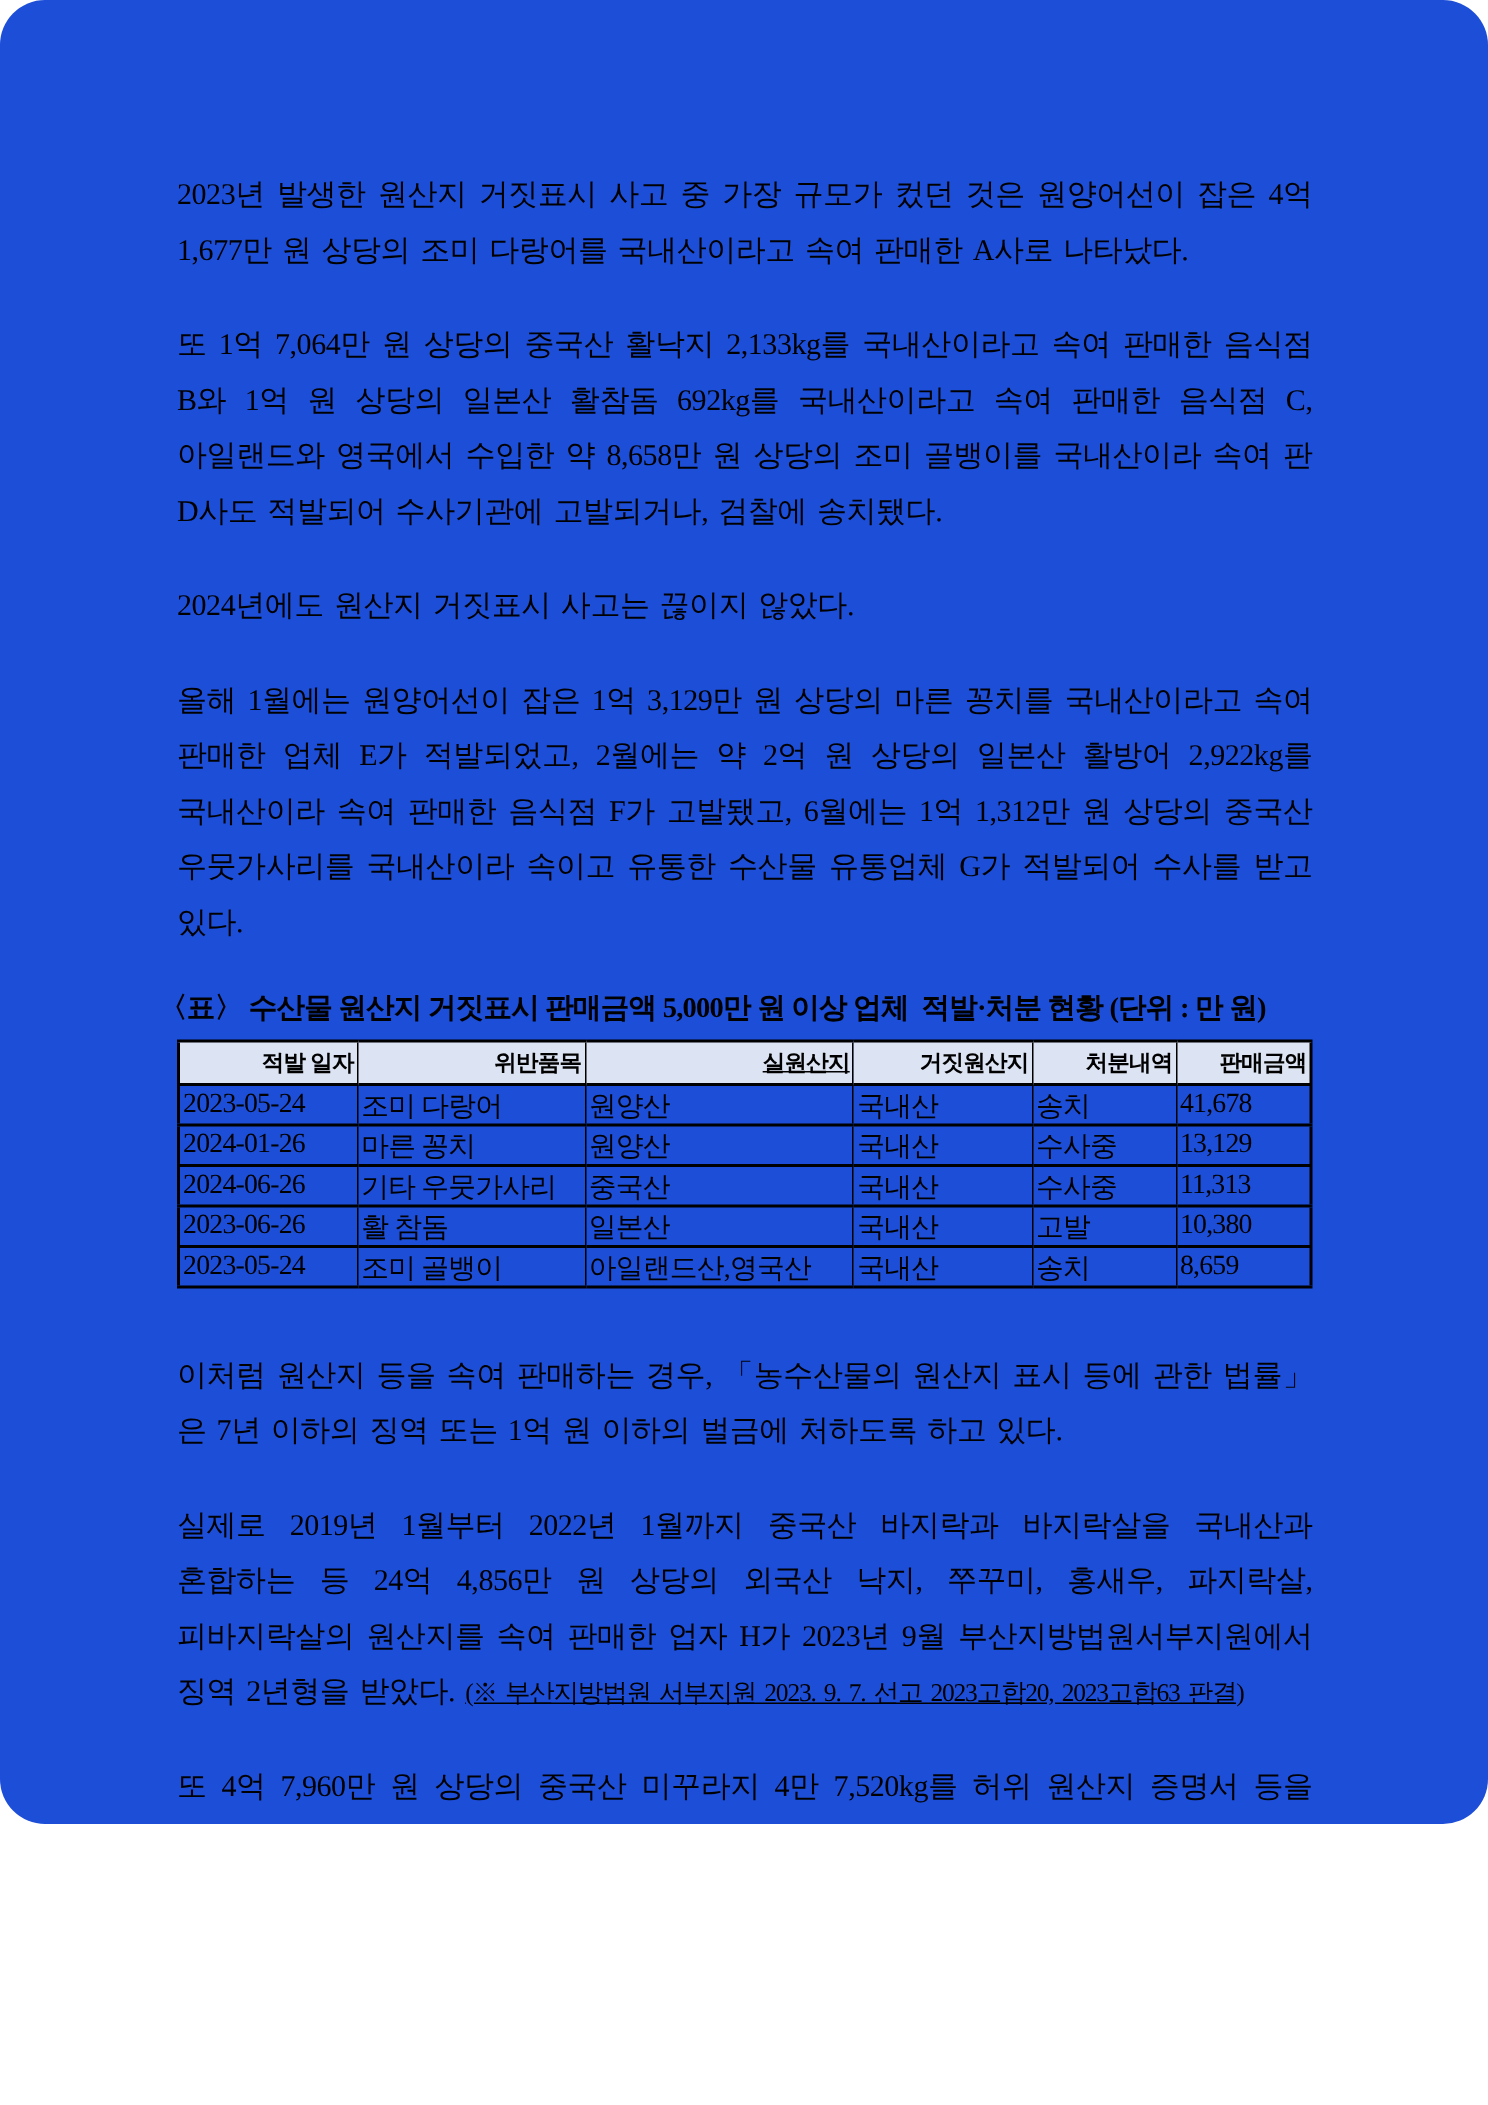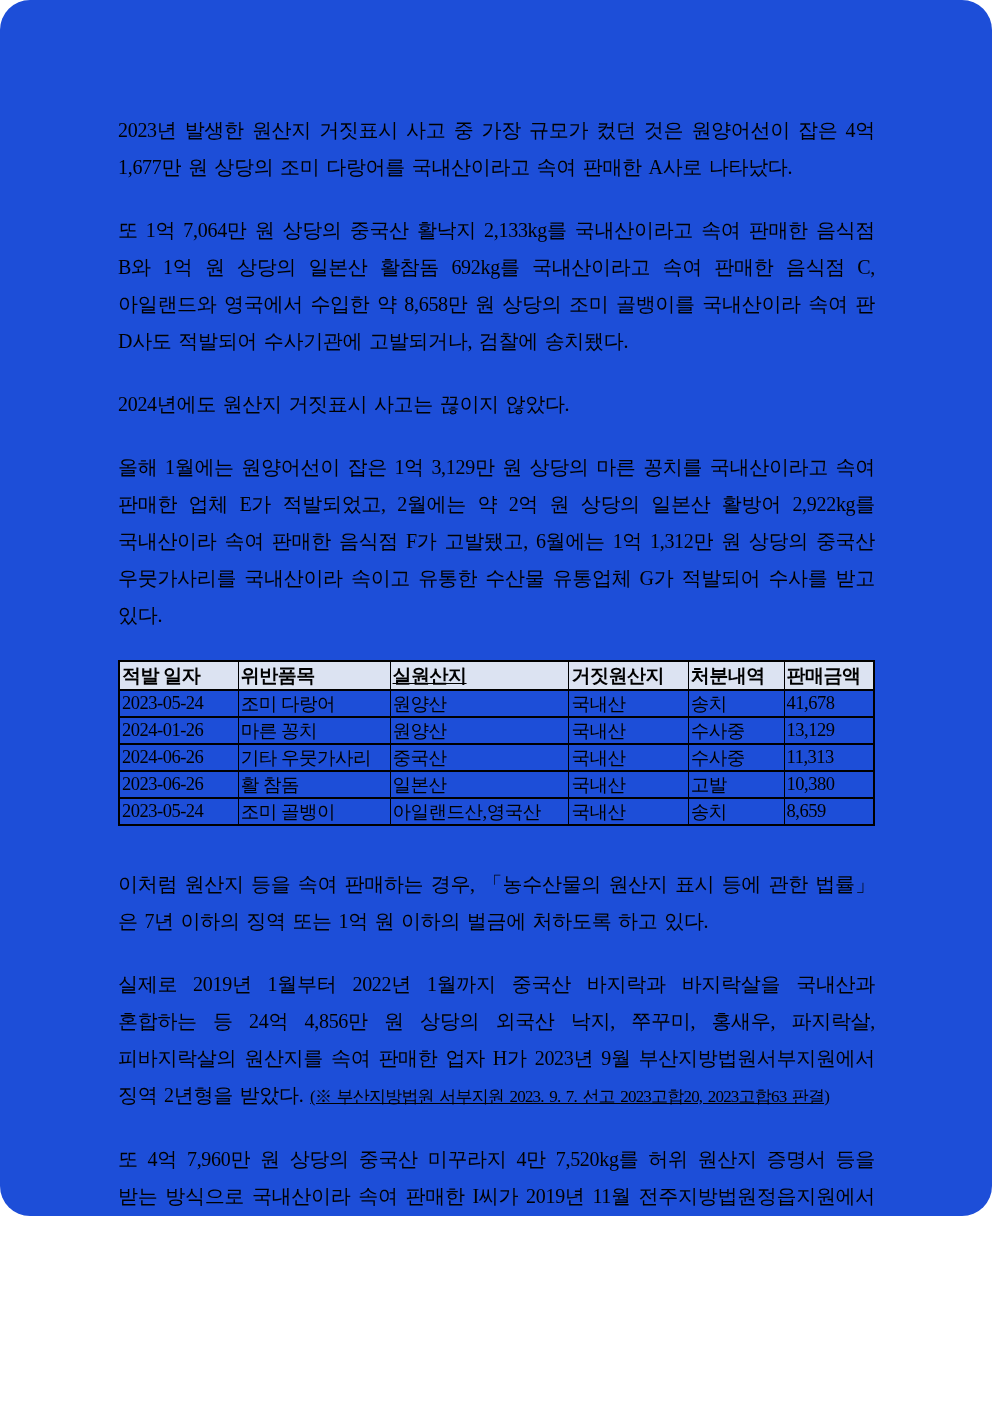--- a/index.html
+++ b/index.html
@@ -45,27 +45,27 @@
   table.seizure-table {
     width: 100%;
     border-collapse: collapse;
     table-layout: fixed;
     margin: 0 0 40px 0;
     border: 2.5px solid #000000;
   }
   table.seizure-table th {
     background: #dce3f2;
     font-weight: bold;
-    font-size: 19px;
+    font-size: 15px;
     height: 27px;
     padding: 0 2px;
     border: 1px solid #000000;
     border-top: 2.5px solid #000000;
     border-bottom: 2px solid #000000;
-    text-align: left;
+    text-align: right;
     letter-spacing: -0.5px;
     vertical-align: middle;
   }
   table.seizure-table td {
     font-size: 18.5px;
     height: 24px;
     padding: 0 2px;
     border: 1px solid #000000;
     border-top: 2px solid #000000;
     border-bottom: 2px solid #000000;
@@ -88,20 +88,21 @@
 <div class="page">
 
   <p class="para">2023년 발생한 원산지 거짓표시 사고 중 가장 규모가 컸던 것은 원양어선이 잡은 4억 1,677만 원 상당의 조미 다랑어를 국내산이라고 속여 판매한 A사로 나타났다.</p>
 
   <p class="para">또 1억 7,064만 원 상당의 중국산 활낙지 2,133kg를 국내산이라고 속여 판매한 음식점 B와 1억 원 상당의 일본산 활참돔 692kg를 국내산이라고 속여 판매한 음식점 C, 아일랜드와 영국에서 수입한 약 8,658만 원 상당의 조미 골뱅이를 국내산이라 속여 판 D사도 적발되어 수사기관에 고발되거나, 검찰에 송치됐다.</p>
 
   <p class="para">2024년에도 원산지 거짓표시 사고는 끊이지 않았다.</p>
 
   <p class="para">올해 1월에는 원양어선이 잡은 1억 3,129만 원 상당의 마른 꽁치를 국내산이라고 속여 판매한 업체 E가 적발되었고, 2월에는 약 2억 원 상당의 일본산 활방어 2,922kg를 국내산이라 속여 판매한 음식점 F가 고발됐고, 6월에는 1억 1,312만 원 상당의 중국산 우뭇가사리를 국내산이라 속이고 유통한 수산물 유통업체 G가 적발되어 수사를 받고 있다.</p>
 
+  <div class="table-title">〈표〉 수산물 원산지 거짓표시 판매금액 5,000만 원 이상 업체  적발·처분 현황 (단위 : 만 원)</div>
 
   <table class="seizure-table">
     <colgroup>
       <col class="c1">
         <col class="c2">
         <col class="c3">
         <col class="c4">
         <col class="c5">
         <col class="c6">
     </colgroup>

